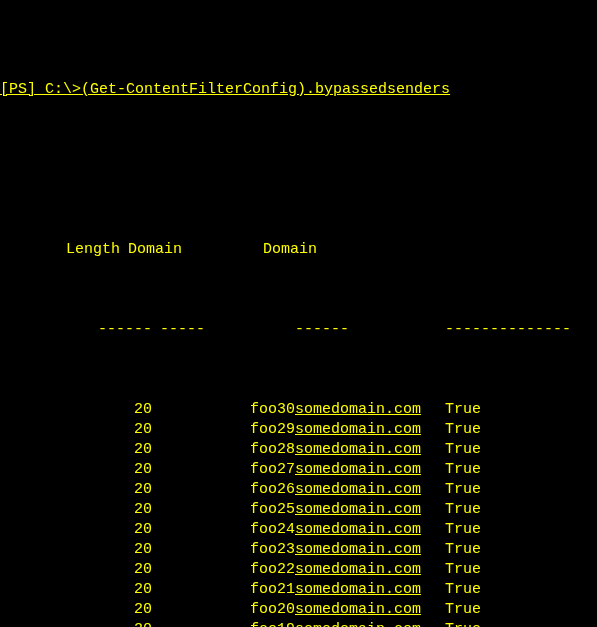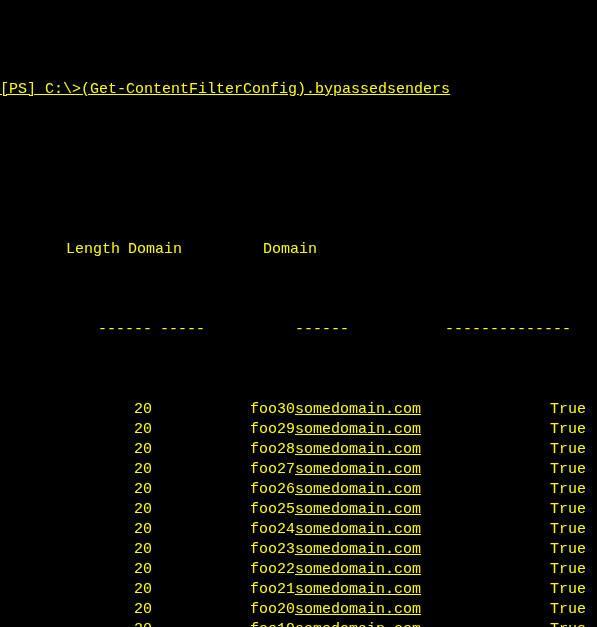--- a/index.html
+++ b/index.html
@@ -13,21 +13,21 @@
       height: 627px;
       overflow: hidden;
       white-space: pre;
     }
     .prompt { padding: 0; text-decoration: underline; }
     .table-wrap { padding: 0; }
     .hdr-row, .sep-row, .data-row { display: flex; }
     .col-length { width: 160px; text-align: right; padding-right: 8px; }
     .col-local  { width: 135px; text-align: right; }
     .col-domain { width: 150px; text-align: left; text-decoration: underline; }
-    .col-valid  { width: 145px; text-align: right; padding-right: 4px; }
+    .col-valid  { width: 145px; text-align: left; padding-right: 4px; }
     .hdr-length { width: 128px; text-align: right; padding-right: 8px; }
     .hdr-local  { width: 135px; text-align: left; }
     .hdr-domain { width: 150px; text-align: left; }
     .hdr-valid  { width: 145px; text-align: left; }
     .sep-length { width: 160px; text-align: right; padding-right: 8px; }
     .sep-local  { width: 135px; text-align: left; }
     .sep-domain { width: 150px; text-align: left; }
     .sep-valid  { width: 145px; text-align: left; }
   </style>
 </head>

